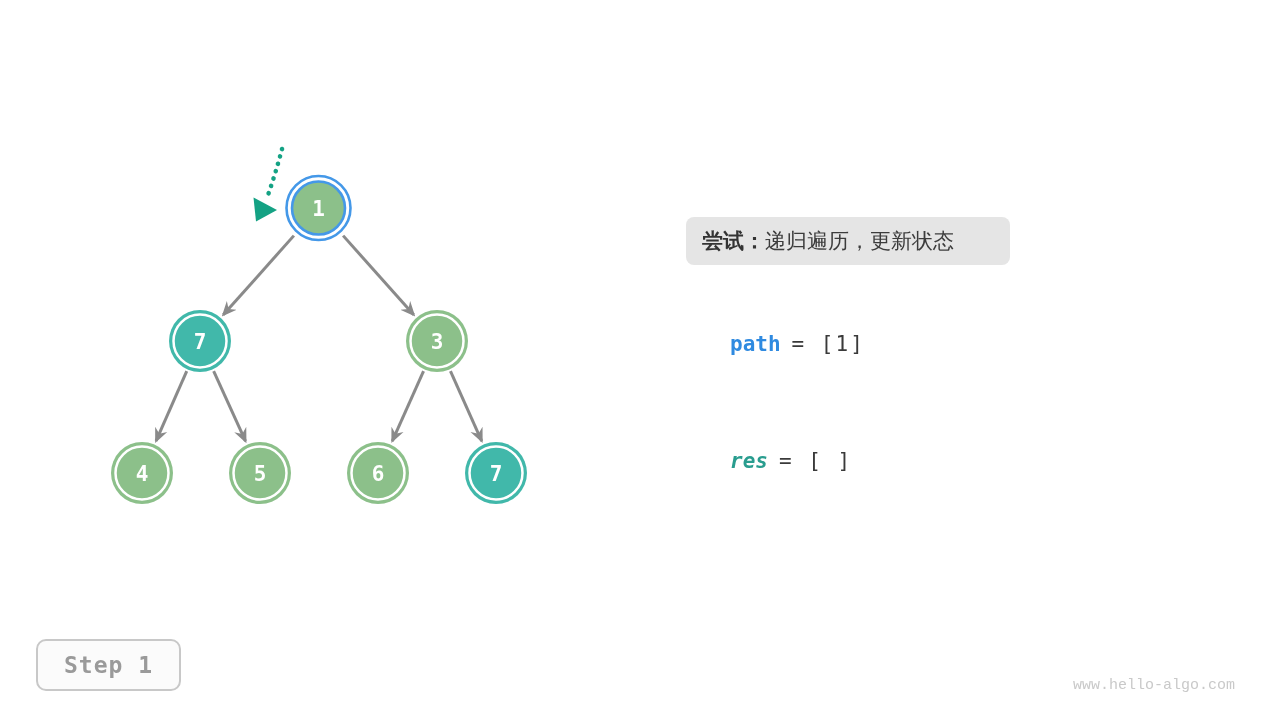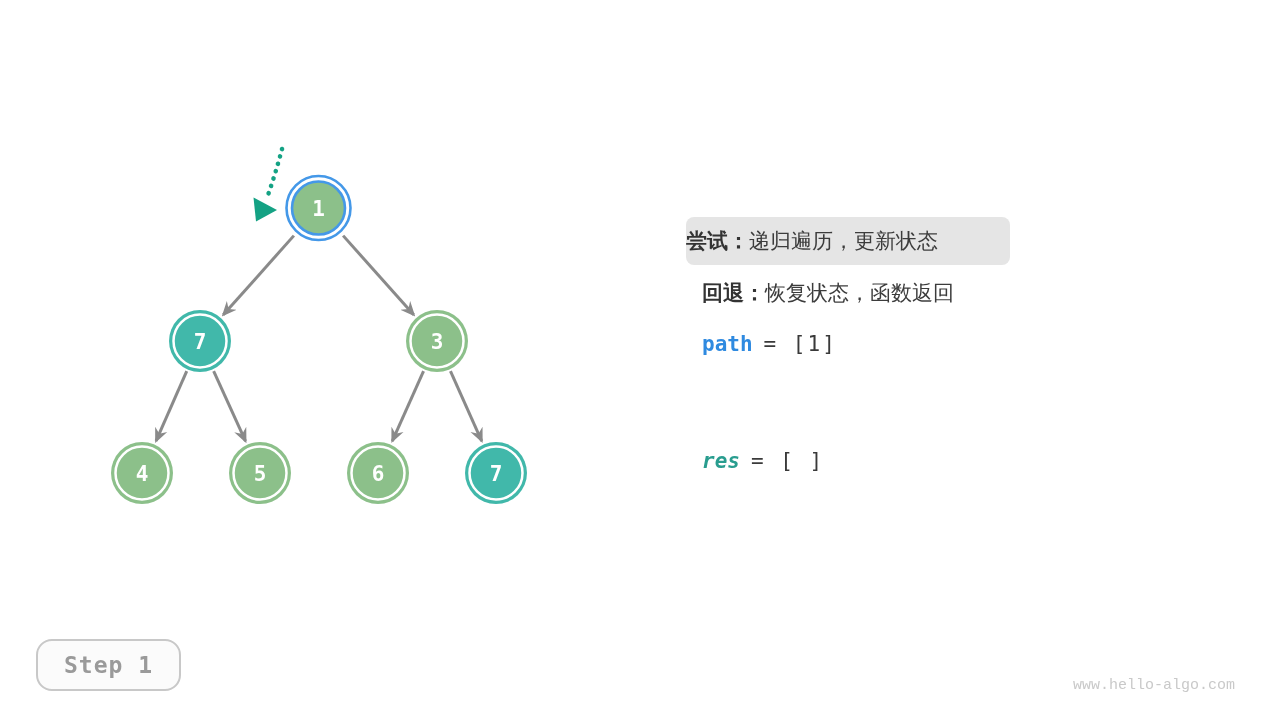--- a/index.html
+++ b/index.html
@@ -9,38 +9,38 @@
   }
   html,body{margin:0;padding:0;background:#ffffff;}
   .canvas{
     position:relative;width:1280px;height:720px;background:#ffffff;overflow:hidden;
     font-family:"Liberation Sans","DejaVu Sans",sans-serif;
   }
   .tree-svg{position:absolute;left:0;top:0;}
   .try-box{
     position:absolute;left:686px;top:217px;width:324px;height:48px;
     background:var(--box-gray);border-radius:8px;display:flex;align-items:center;
-    box-sizing:border-box;
+    padding-left:16px;box-sizing:border-box;
   }
   .cjk-line{font-size:21px;color:var(--text-dark);white-space:nowrap;}
   .cjk-label{font-weight:bold;color:#333333;}
   .back-line{position:absolute;left:702px;top:279px;}
   .code-line{
     position:absolute;font-family:"DejaVu Sans Mono","Liberation Mono",monospace;
     font-size:21px;color:#3a3a3a;white-space:nowrap;
   }
   .path-line{left:702px;top:332px;}
   .res-line{left:702px;top:449px;}
-  .var-name{font-weight:bold;}
+  .var-name{font-weight:bold;margin-left:28px;}
   .path-line .var-name{color:var(--code-blue);}
   .res-line .var-name{color:var(--code-teal);font-style:italic;}
   .var-rest{margin-left:11px;letter-spacing:2px;}
   .step-badge{
     position:absolute;left:36px;top:639px;width:145px;height:52px;
-    background:#fbfbfb;border:2px solid var(--step-border);border-radius:16px;
+    background:#fbfbfb;border:2px solid var(--step-border);border-radius:10px;
     box-sizing:border-box;display:flex;align-items:center;justify-content:center;
     font-family:"DejaVu Sans Mono","Liberation Mono",monospace;
     font-size:23px;font-weight:bold;color:var(--step-text);letter-spacing:1px;
   }
   .watermark{
     position:absolute;right:45px;bottom:26px;
     font-family:Liberation Mono, monospace;
     font-size:15px;color:var(--watermark);
   }
 </style>
@@ -103,21 +103,20 @@
           <circle cx="496" cy="473" r="26.5" fill="none" stroke="#ffffff" stroke-width="2.5"></circle>
           <text x="496" y="474" text-anchor="middle" dominant-baseline="central" fill="#ffffff" font-family="&quot;DejaVu Sans Mono&quot;,&quot;Liberation Mono&quot;,monospace" font-size="21" font-weight="bold">7</text>
         </g>
       </g>
   </svg>
 
   <div class="try-box">
     <span class="cjk-line"><span class="cjk-label">尝试：</span><span>递归遍历，更新状态</span></span>
   </div>
 
-  <div class="cjk-line back-line"><span class="cjk-label">回退：</span><span>恢复状态，函数返回</span></div>
 
   <div class="code-line path-line"><span class="var-name">path</span><span class="var-rest">= [1]</span></div>
 
   <div class="code-line res-line"><span class="var-name">res</span><span class="var-rest">= [ ]</span></div>
 
   <div class="step-badge">
       <span>Step 1</span>
     </div>
 
   <div class="watermark">www.hello-algo.com</div>

